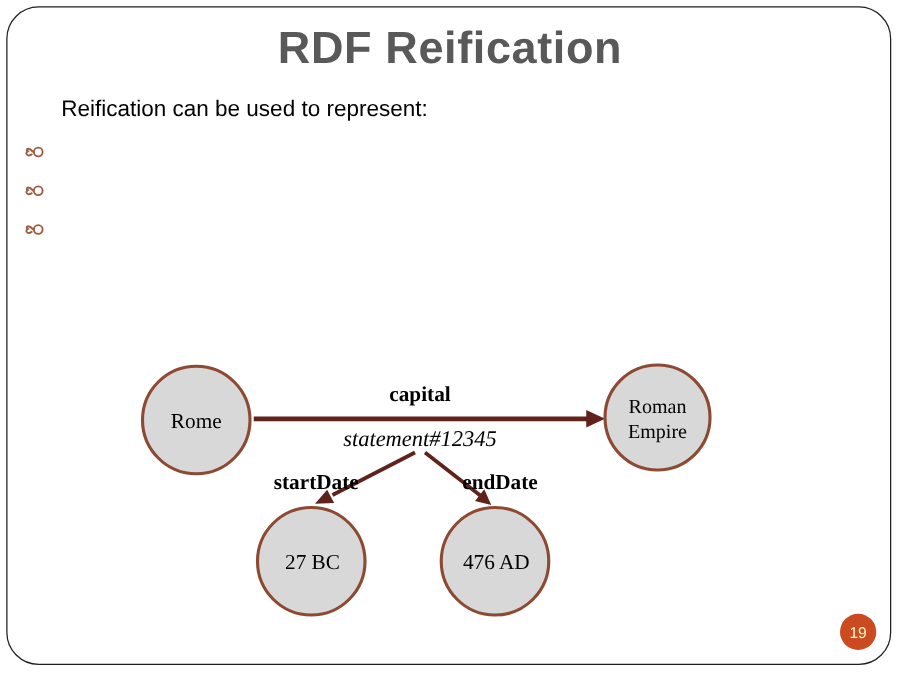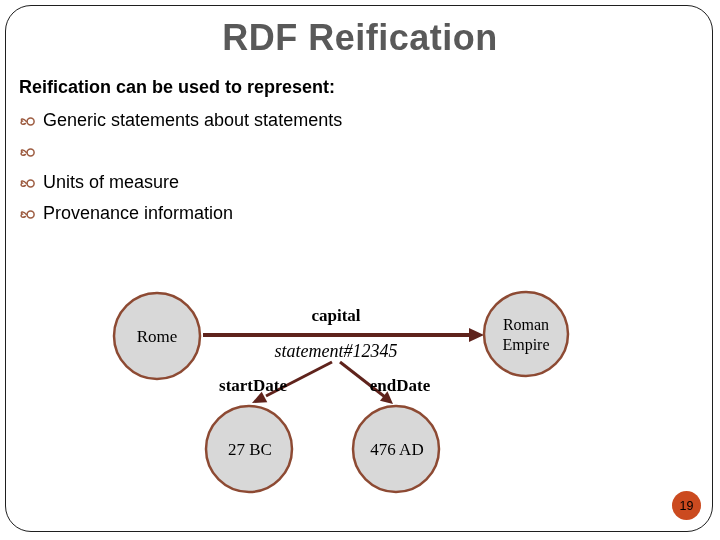--- a/index.html
+++ b/index.html
@@ -27,23 +27,24 @@
     font-weight: bold;
     color: var(--c-title, #595959);
     letter-spacing: 0.5px;
   }
   .body-block {
     position: absolute;
     left: 19px; top: 74px; width: 560px;
   }
   .body-heading {
     font-size: 18px;
-    font-weight: bold;
+    font-weight: normal;
     line-height: 26px;
     margin-bottom: 5px;
+    margin-left: 30px;
   }
   .bullet-list { }
   .bullet-item {
     display: flex;
     align-items: center;
     height: 31px;
     font-size: 18px;
   }
   .bullet-glyph {
     flex: 0 0 auto;
@@ -79,21 +80,21 @@
   .node-label { font-size: 17px; }
   .node-label-sm { font-size: 16px; }
   .edge-label { font-size: 17px; font-weight: bold; }
   .statement-label { font-size: 18px; font-style: italic; }
   .page-badge {
     position: absolute;
     left: 672px; top: 491px;
     width: 29px; height: 29px;
     border-radius: 50%;
     background: var(--c-page_badge, #cb4a1f);
-    color: #000000;
+    color: #fef9c3;
     font-size: 12.5px;
     display: flex;
     align-items: center;
     justify-content: center;
   }
 </style>
 </head>
 <body>
 
 <div class="slide">
@@ -102,41 +103,32 @@
   <div class="page-title">RDF Reification</div>
 
   <div class="body-block">
     <div class="body-heading">Reification can be used to represent:</div>
     <div class="bullet-list">
       <div class="bullet-item">
         <svg class="bullet-glyph" width="17" height="13" viewBox="0 0 17 13">
             <path d="M7.4,6.4 C3.6,2.2 0.9,4.5 3.3,6.1 C0.7,7.3 2.5,10.8 6.4,8.5"></path>
             <circle cx="11.6" cy="6.6" r="3.5"></circle>
           </svg>
-        <span>Generic statements about statements</span>
       </div>
       <div class="bullet-item">
         <svg class="bullet-glyph" width="17" height="13" viewBox="0 0 17 13">
             <path d="M7.4,6.4 C3.6,2.2 0.9,4.5 3.3,6.1 C0.7,7.3 2.5,10.8 6.4,8.5"></path>
             <circle cx="11.6" cy="6.6" r="3.5"></circle>
           </svg>
       </div>
       <div class="bullet-item">
         <svg class="bullet-glyph" width="17" height="13" viewBox="0 0 17 13">
             <path d="M7.4,6.4 C3.6,2.2 0.9,4.5 3.3,6.1 C0.7,7.3 2.5,10.8 6.4,8.5"></path>
             <circle cx="11.6" cy="6.6" r="3.5"></circle>
           </svg>
-        <span>Units of measure</span>
-      </div>
-      <div class="bullet-item">
-        <svg class="bullet-glyph" width="17" height="13" viewBox="0 0 17 13">
-            <path d="M7.4,6.4 C3.6,2.2 0.9,4.5 3.3,6.1 C0.7,7.3 2.5,10.8 6.4,8.5"></path>
-            <circle cx="11.6" cy="6.6" r="3.5"></circle>
-          </svg>
-        <span>Provenance information</span>
       </div>
     </div>
   </div>
 
   <svg class="diagram" width="720" height="540" viewBox="0 0 720 540">
 
     <line class="edge-line edge-main" x1="203" y1="335" x2="470" y2="335"></line>
     <polygon class="arrowhead" points="484,335 469,328 469,342"></polygon>
 
     <line class="edge-line edge-thin" x1="332" y1="362" x2="266" y2="396"></line>

